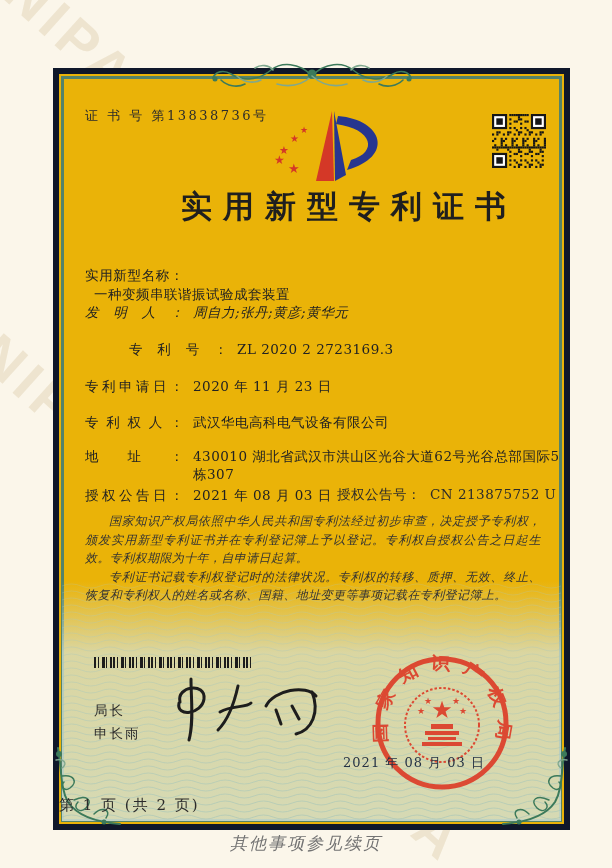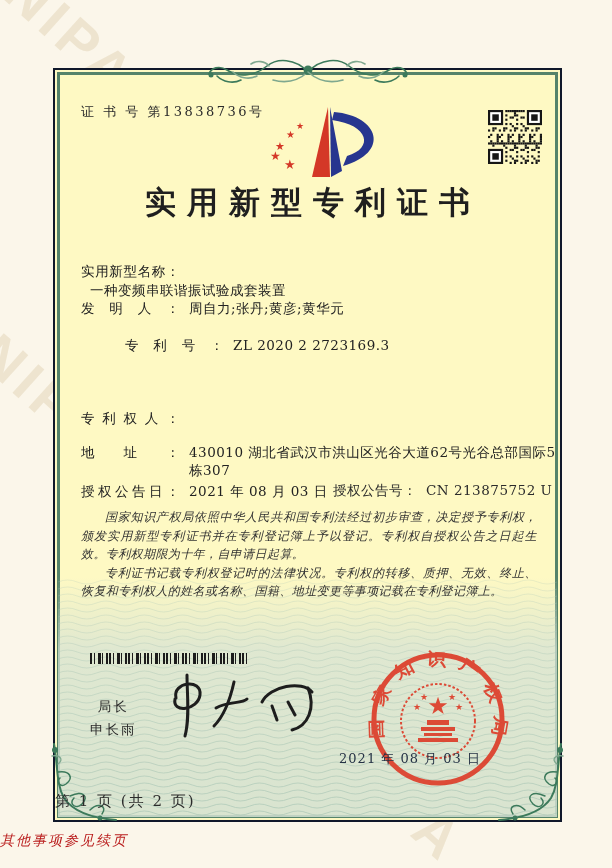--- a/index.html
+++ b/index.html
@@ -24,22 +24,22 @@
     pointer-events:none;
     z-index:0;
   }
   .wm1{left:-46px;top:-14px;}
   .wm2{left:330px;top:248px;}
   .wm3{left:-72px;top:348px;}
   .wm4{left:282px;top:752px;}
   
   .frame{
     position:absolute;left:53px;top:68px;width:505px;height:750px;
-    border:2px solid #0f172a;
-    background:#fef9c3;
+    border:6px solid #0f172a;
+    background:#eab308;
     z-index:1;
   }
   .frame-inner{
     position:absolute;inset:2px;
     border:3px solid #55836a;
     pointer-events:none;
   }
   
   .waves{
     position:absolute;left:3px;right:3px;bottom:3px;height:240px;
@@ -52,27 +52,27 @@
   .orn-corner{position:absolute;bottom:-6px;width:74px;height:84px;pointer-events:none;}
   .orn-bl{left:-7px;}
   .orn-br{right:-7px;transform:scaleX(-1);}
   
   .cert-no{position:absolute;left:26px;top:33px;font-size:13px;letter-spacing:2.5px;}
   .logo{position:absolute;left:195px;top:33px;width:155px;height:76px;}
   .qr{position:absolute;left:433px;top:40px;width:54px;height:54px;}
   .title{
     position:absolute;left:0;top:112px;width:100%;
     text-align:center;font-size:31px;font-weight:bold;
-    letter-spacing:11px;text-indent:11px;color:#1f1f1f;
+    letter-spacing:11px;text-indent:11px;color:#1f1f1f;padding-left:32px;
   }
   
   .row{position:absolute;left:26px;display:flex;font-size:13.5px;line-height:19px;color:#222;}
   .lbl{display:inline-block;width:99px;text-align:justify;text-align-last:justify;letter-spacing:0.5px;flex:none;}
   .val{margin-left:9px;letter-spacing:0.5px;}
-  .r1{top:192px;flex-direction:column;}.r2{top:229px;}.r3{top:266px;margin-left:44px;}.r4{top:303px;}.r5{top:339px;}
+  .r1{top:192px;flex-direction:column;}.r2{top:229px;font-style:italic;}.r3{top:266px;margin-left:44px;}.r4{top:303px;}.r5{top:339px;}
   .r6{top:373px;}.r6 .val{width:368px;line-height:18px;}
   .r7{top:412px;}
   .row-grant2{position:absolute;left:278px;top:412px;display:flex;font-size:13.5px;}
   .row-grant2 .lbl{width:84px;}
   
   .paras{
     position:absolute;left:26px;top:438px;width:456px;
     font-size:12px;line-height:18.5px;letter-spacing:0.4px;
     font-style:italic;color:#333;text-align:justify;
   }
@@ -81,31 +81,31 @@
   .barcode{
     position:absolute;left:35px;top:583px;width:158px;height:11px;
     background:repeating-linear-gradient(90deg,
       #1c1c1c 0 2px, transparent 2px 4px,
       #1c1c1c 4px 5px, transparent 5px 8px,
       #1c1c1c 8px 11px, transparent 11px 12px,
       #1c1c1c 12px 13px, transparent 13px 16px,
       #1c1c1c 16px 18px, transparent 18px 19px);
   }
   
-  .director{position:absolute;left:35px;top:625px;font-size:13.5px;line-height:23px;letter-spacing:2px;z-index:3;text-align:center;}
+  .director{position:absolute;left:35px;top:625px;font-size:13.5px;line-height:23px;letter-spacing:2px;z-index:3;}
   .signature{position:absolute;left:95px;top:598px;width:180px;height:84px;z-index:3;}
   .seal{position:absolute;left:312px;top:578px;width:142px;height:142px;z-index:4;}
   .seal-date{
     position:absolute;left:280px;top:680px;width:150px;z-index:5;
     text-align:center;font-size:13px;letter-spacing:1px;color:#253245;
   }
   .page-info{position:absolute;left:0;top:722px;width:100%;text-align:left;font-size:15px;letter-spacing:2px;z-index:3;}
   .cont-note{
-    position:absolute;left:0;top:832px;width:100%;
-    font-size:14px;letter-spacing:2px;color:#b91c1c;z-index:2;font-style:italic;
+    position:absolute;left:0;top:832px;width:100%;text-align:center;
+    font-size:17px;letter-spacing:2px;color:#737373;z-index:2;font-style:italic;
   }
 </style>
 </head>
 <body>
 
 <div class="page">
 
   <div class="wm wm1">CNIPA</div>
   <div class="wm wm2">CNIPA</div>
   <div class="wm wm3">CNIPA</div>
@@ -373,22 +373,27 @@
       <span class="val">一种变频串联谐振试验成套装置</span>
     </div>
     <div class="row r2">
       <span class="lbl">发明人：</span>
       <span class="val">周自力;张丹;黄彦;黄华元</span>
     </div>
     <div class="row r3">
       <span class="lbl">专利号：</span>
       <span class="val">ZL 2020 2 2723169.3</span>
     </div>
+    <div class="row r4">
+      <span class="lbl">专利申请日：</span>
+      <span class="val">2020 年 11 月 23 日</span>
+    </div>
     <div class="row r5">
       <span class="lbl">专利权人：</span>
+      <span class="val">武汉华电高科电气设备有限公司</span>
     </div>
     <div class="row r6">
       <span class="lbl">地址：</span>
       <span class="val">430010 湖北省武汉市洪山区光谷大道62号光谷总部国际5栋307</span>
     </div>
     <div class="row r7">
       <span class="lbl">授权公告日：</span>
       <span class="val">2021 年 08 月 03 日</span>
     </div>
     <div class="row-grant2">

